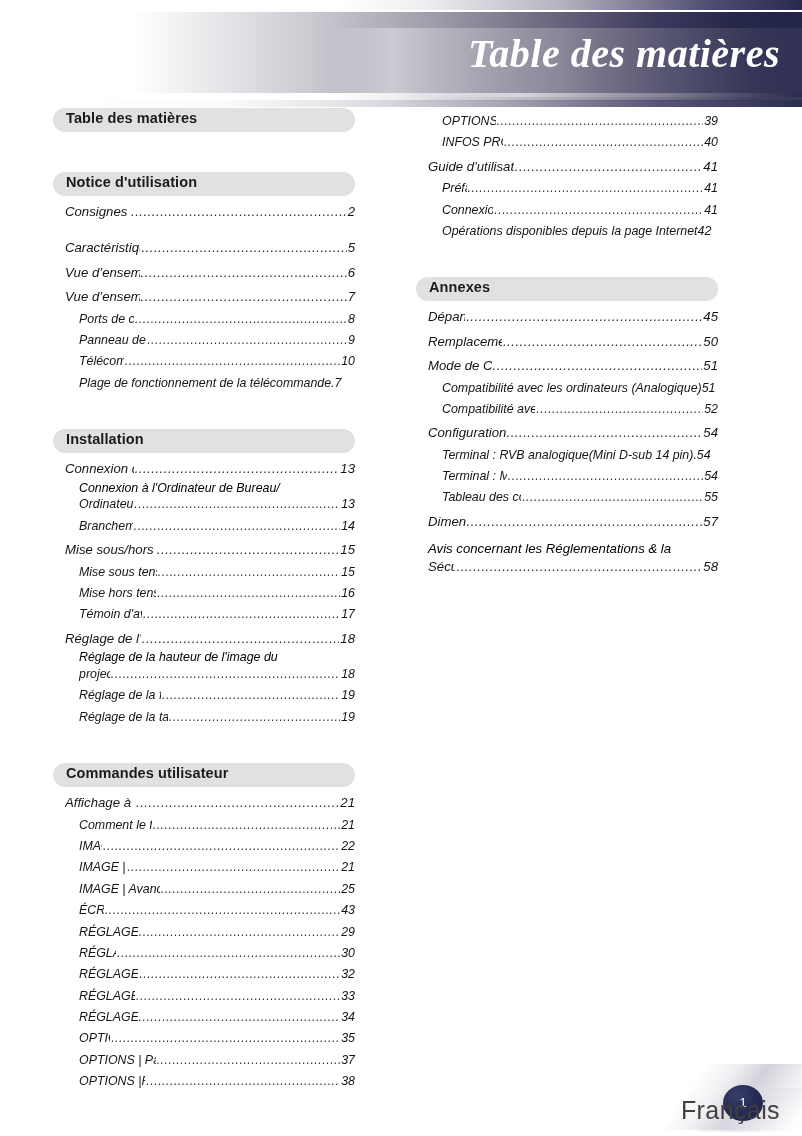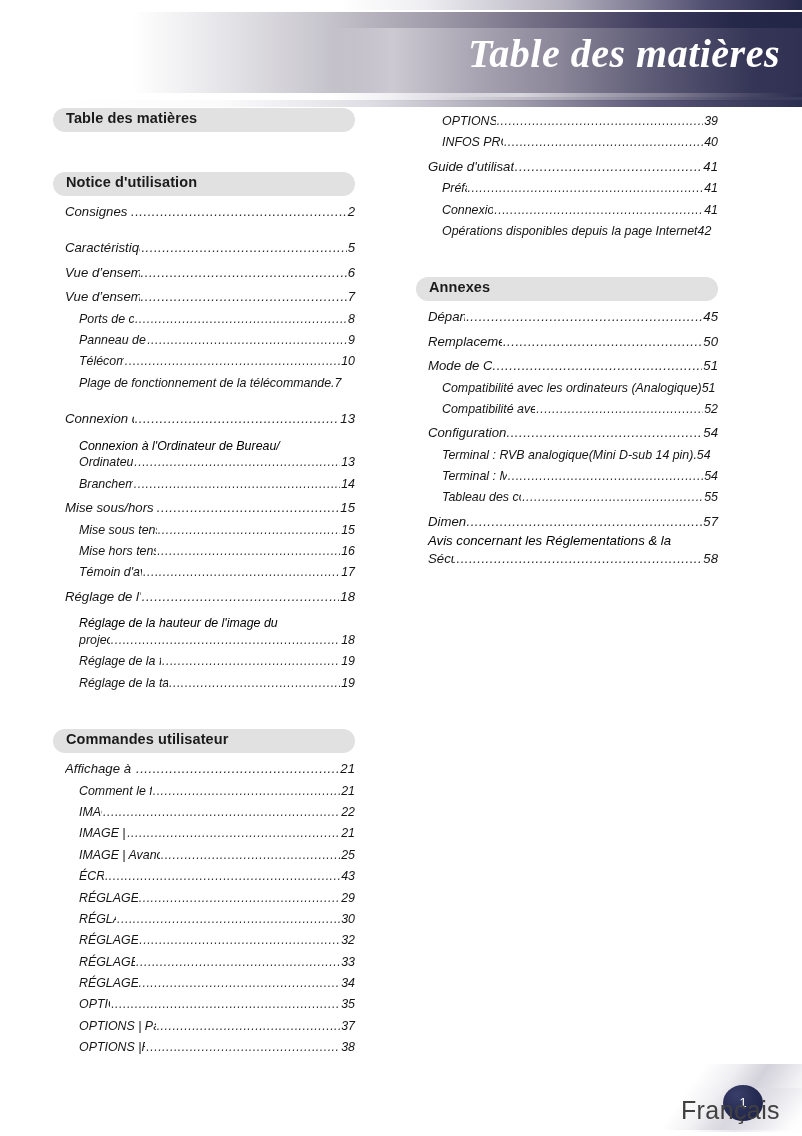--- a/index.html
+++ b/index.html
@@ -171,26 +171,26 @@
   }
   
   .wrapline {
     font-style: italic;
     white-space: nowrap;
     line-height: 1.28;
   }
   .wrapline.lvl2w {
     font-size: 12.4px;
     padding-left: 26px;
-    margin-top: 11px;
+    margin-top: 3px;
   }
   .wrapline.lvl1w {
     font-size: 13.2px;
     padding-left: 12px;
-    margin-top: 3px;
+    margin-top: 11px;
   }
   .contline { margin-top: 0px !important; }
   .gap-md { height: 12px; }
 
   
   #footer {
     position: absolute;
     left: 0; top: 1058px;
     width: 802px; height: 78px;
   }
@@ -299,20 +299,23 @@
       <div class="toc-entry lvl2">
         <span class="etext">Télécommande</span>
         <span class="leader"></span>
         <span class="pnum">10</span>
       </div>
       <div class="toc-entry lvl2 noleader">
         <span class="etext">Plage de fonctionnement de la télécommande.</span>
         <span class="pnum">7</span>
       </div>
       <div class="gap-md"></div>
+      <div class="section-pill">
+        <span class="pill-label">Installation</span>
+      </div>
       <div class="toc-entry lvl1">
         <span class="etext">Connexion du Projecteur</span>
         <span class="leader"></span>
         <span class="pnum">13</span>
       </div>
       <div class="wrapline lvl2w">Connexion à l'Ordinateur de Bureau/</div>
       <div class="toc-entry lvl2 contline">
         <span class="etext">Ordinateur Portable</span>
         <span class="leader"></span>
         <span class="pnum">13</span>

